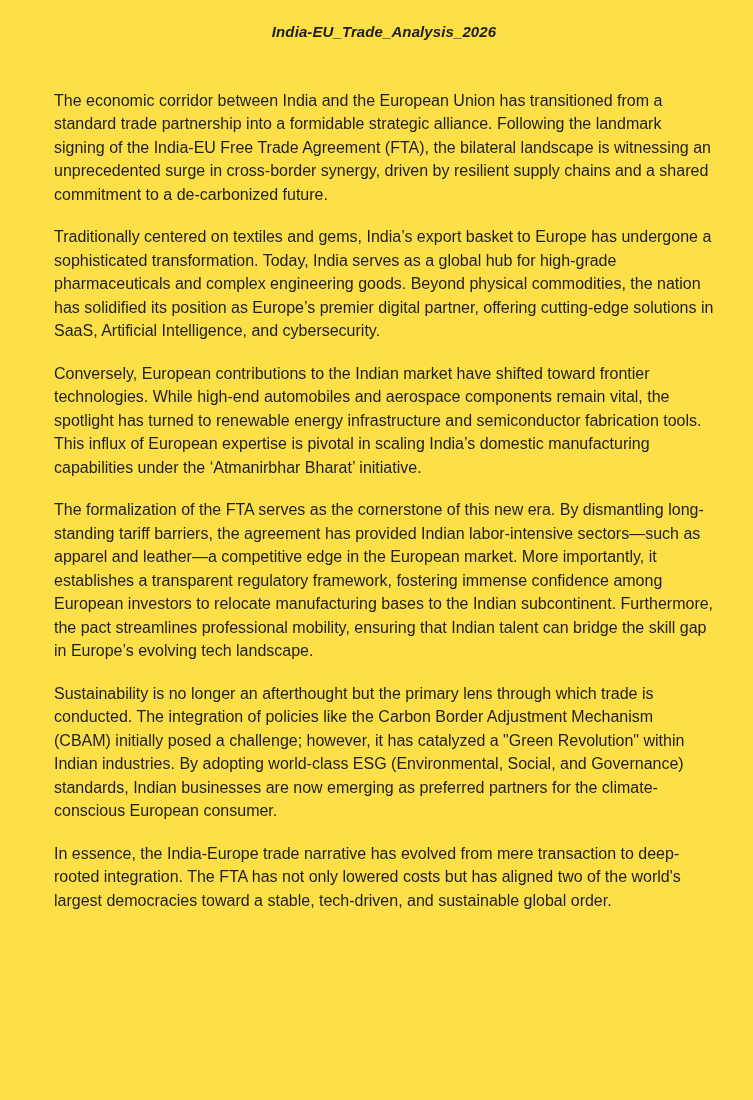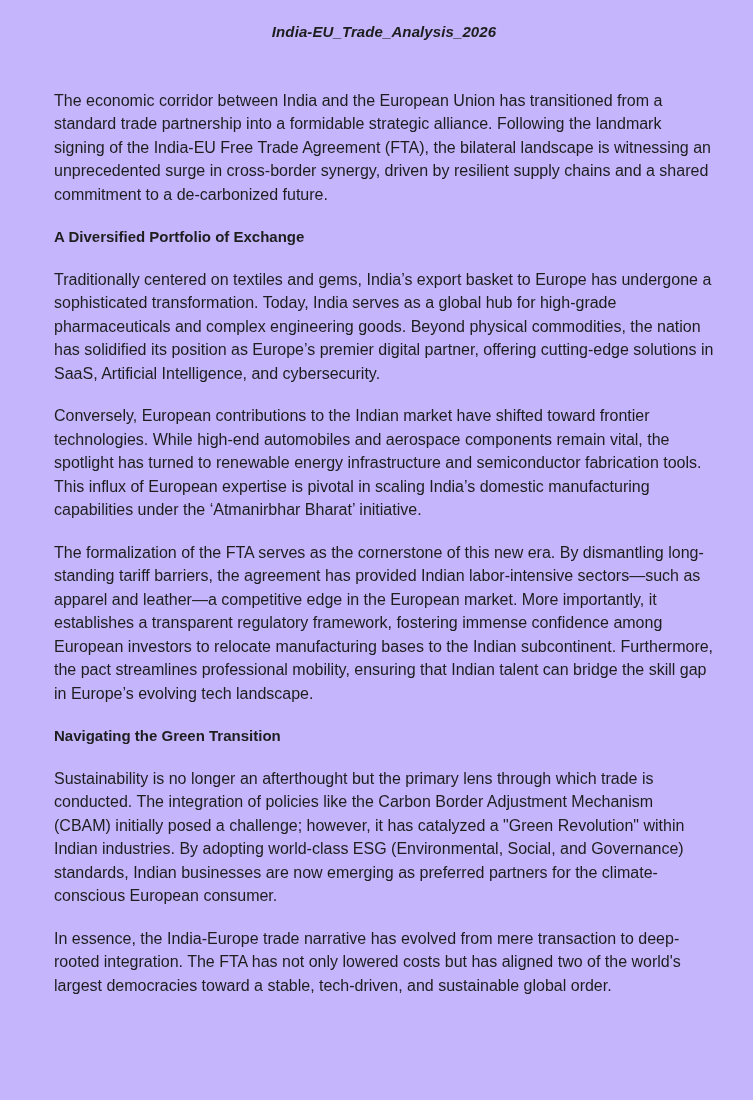--- a/index.html
+++ b/index.html
@@ -5,21 +5,21 @@
   html, body {
     margin: 0;
     padding: 0;
     background: #ffffff;
   }
   .page {
     position: relative;
     width: 753px;
     height: 1100px;
     box-sizing: border-box;
-    background: #c4b5fd;
+    background: #fde047;
     padding: 20px 39px 0 54px;
     font-family: "Liberation Sans", "DejaVu Sans", sans-serif;
     color: #1e1e1e;
     overflow: hidden;
   }
   .doc-title {
     font-size: 15px;
     line-height: 23.5px;
     font-weight: bold;
     font-style: italic;
@@ -41,21 +41,19 @@
     text-align: left;
   }
 </style>
 </head>
 <body>
 
 <div class="page">
   <h1 class="doc-title">India-EU_Trade_Analysis_2026</h1>
   <div class="doc-body">
       <p class="paragraph">The economic corridor between India and the European Union has transitioned from a standard trade partnership into a formidable strategic alliance. Following the landmark signing of the India-EU Free Trade Agreement (FTA), the bilateral landscape is witnessing an unprecedented surge in cross-border synergy, driven by resilient supply chains and a shared commitment to a de-carbonized future.</p>
-      <h2 class="heading">A Diversified Portfolio of Exchange</h2>
       <p class="paragraph">Traditionally centered on textiles and gems, India’s export basket to Europe has undergone a sophisticated transformation. Today, India serves as a global hub for high-grade pharmaceuticals and complex engineering goods. Beyond physical commodities, the nation has solidified its position as Europe’s premier digital partner, offering cutting-edge solutions in SaaS, Artificial Intelligence, and cybersecurity.</p>
       <p class="paragraph">Conversely, European contributions to the Indian market have shifted toward frontier technologies. While high-end automobiles and aerospace components remain vital, the spotlight has turned to renewable energy infrastructure and semiconductor fabrication tools. This influx of European expertise is pivotal in scaling India’s domestic manufacturing capabilities under the ‘Atmanirbhar Bharat’ initiative.</p>
       <p class="paragraph">The formalization of the FTA serves as the cornerstone of this new era. By dismantling long-standing tariff barriers, the agreement has provided Indian labor-intensive sectors—such as apparel and leather—a competitive edge in the European market. More importantly, it establishes a transparent regulatory framework, fostering immense confidence among European investors to relocate manufacturing bases to the Indian subcontinent. Furthermore, the pact streamlines professional mobility, ensuring that Indian talent can bridge the skill gap in Europe’s evolving tech landscape.</p>
-      <h2 class="heading">Navigating the Green Transition</h2>
       <p class="paragraph">Sustainability is no longer an afterthought but the primary lens through which trade is conducted. The integration of policies like the Carbon Border Adjustment Mechanism (CBAM) initially posed a challenge; however, it has catalyzed a "Green Revolution" within Indian industries. By adopting world-class ESG (Environmental, Social, and Governance) standards, Indian businesses are now emerging as preferred partners for the climate-conscious European consumer.</p>
       <p class="paragraph">In essence, the India-Europe trade narrative has evolved from mere transaction to deep-rooted integration. The FTA has not only lowered costs but has aligned two of the world's largest democracies toward a stable, tech-driven, and sustainable global order.</p>
     </div>
 </div>
 
 </body></html>

